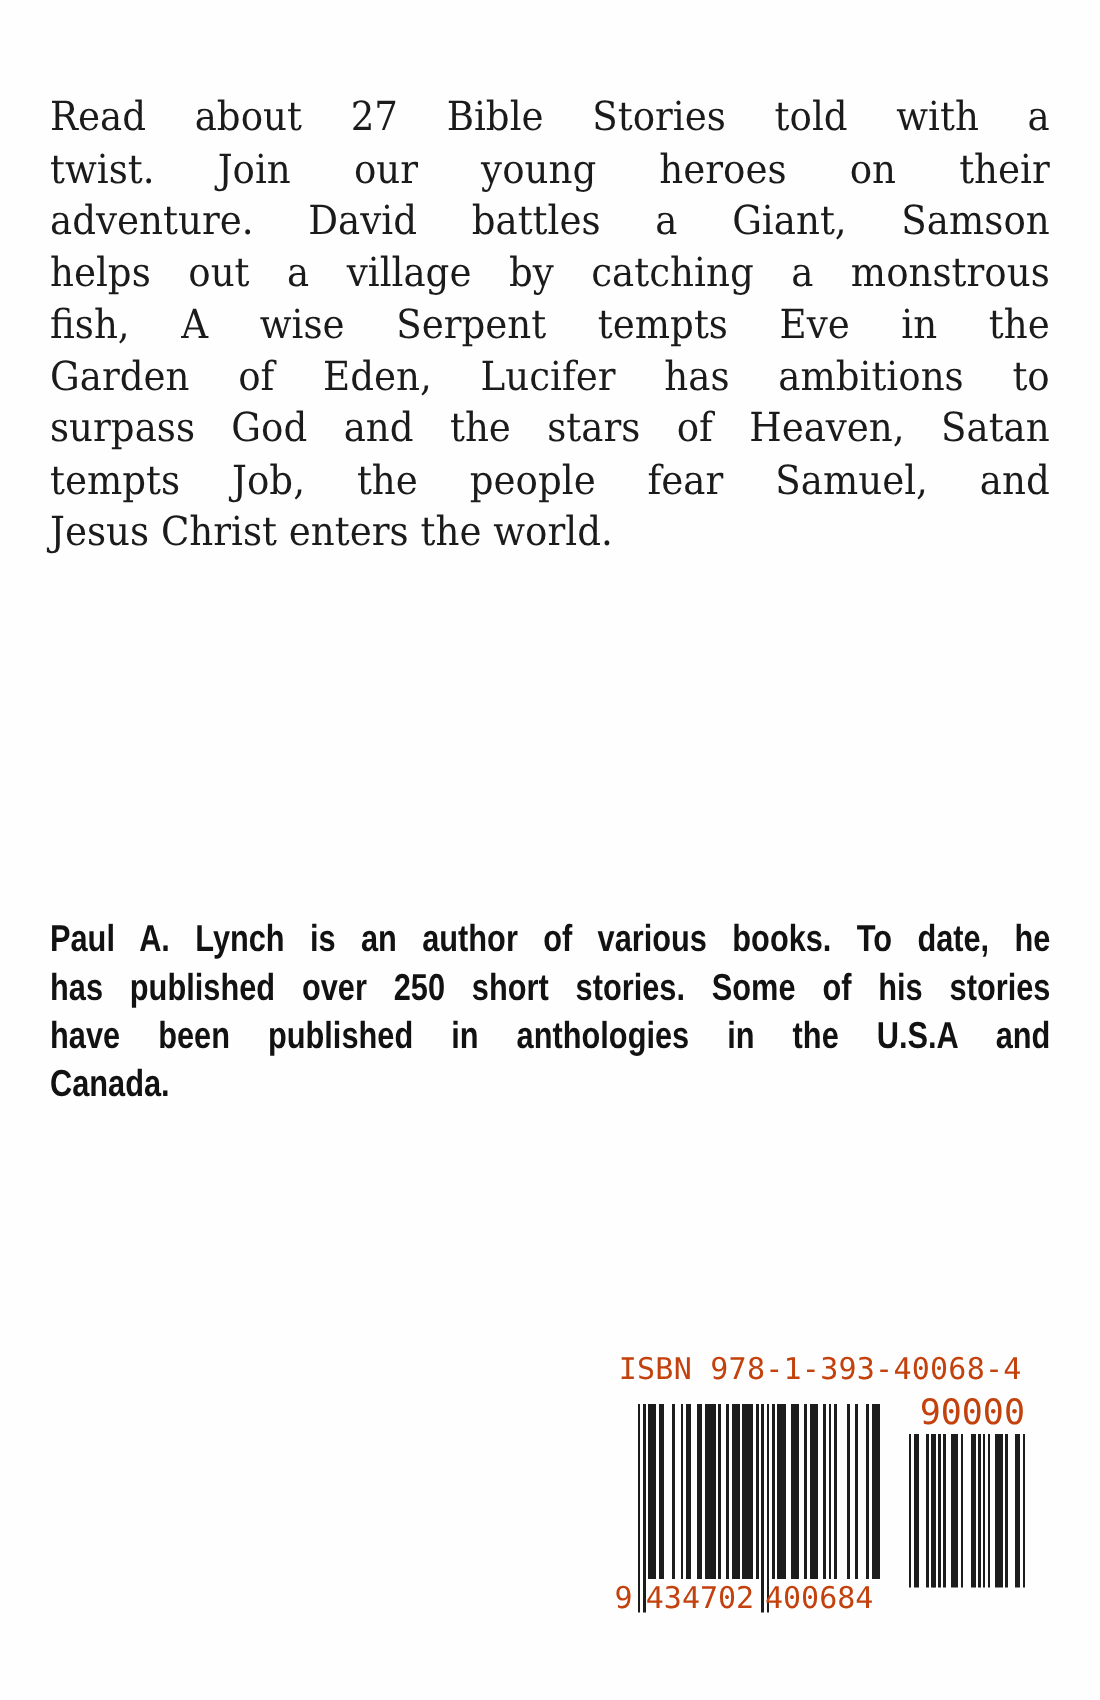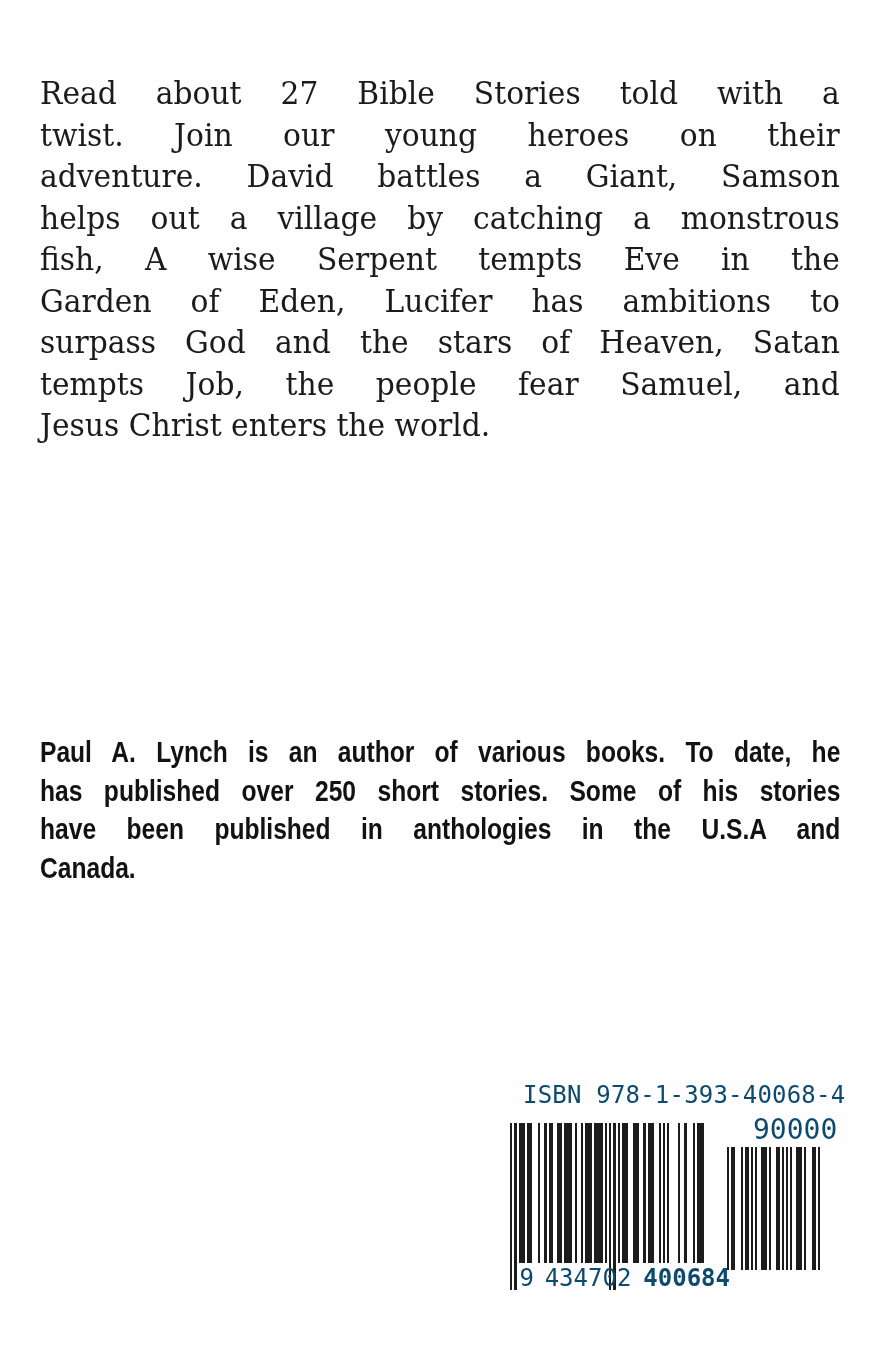--- a/index.html
+++ b/index.html
@@ -37,49 +37,49 @@
     font-family:"Liberation Sans", sans-serif;
     font-weight:bold;
     font-size:30px;
     line-height:38.5px;
     color:#121212;
   }
   .author-bio .jline { text-align:justify; text-align-last:justify; }
   .author-bio .jline.last { text-align-last:left; }
 
   
-  .mono { font-family:"DejaVu Sans Mono", monospace; color:#0c4a6e;margin-left:28px; }
+  .mono { font-family:"DejaVu Sans Mono", monospace; color:#c2410c; }
   .isbn-line {
     position:absolute;
     left:495px; top:1083px;
     width:330px;
     font-size:24px; line-height:24px;
     letter-spacing:0.2px;
     text-align:left;
     white-space:nowrap;
   }
   #main-barcode  { position:absolute; left:510px; top:1123px; }
   #supp-barcode  { position:absolute; left:725px; top:1147px; }
   .supp-label {
     position:absolute;
     left:725px; top:1116px;
     width:95px;
     font-size:28px; line-height:28px;
-    text-align:left;
+    text-align:right;
     white-space:nowrap;
   }
   .bc-digit {
     position:absolute;
     top:1266px;
     font-size:24px; line-height:24px;
     white-space:nowrap;
   }
   #bc-digit-first { left:486px; width:20px; text-align:right; }
   #bc-digits-left { left:516px; width:88px; text-align:center; }
-  #bc-digits-right{ left:612px; width:90px; text-align:right;font-weight:bold; }
+  #bc-digits-right{ left:612px; width:90px; text-align:left; }
 </style>
 </head>
 <body>
 
 <div class="synopsis">
     <div class="jline">Read about 27 Bible Stories told with a</div>
     <div class="jline">twist. Join our young heroes on their</div>
     <div class="jline">adventure. David battles a Giant, Samson</div>
     <div class="jline">helps out a village by catching a monstrous</div>
     <div class="jline">fish, A wise Serpent tempts Eve in the</div>

